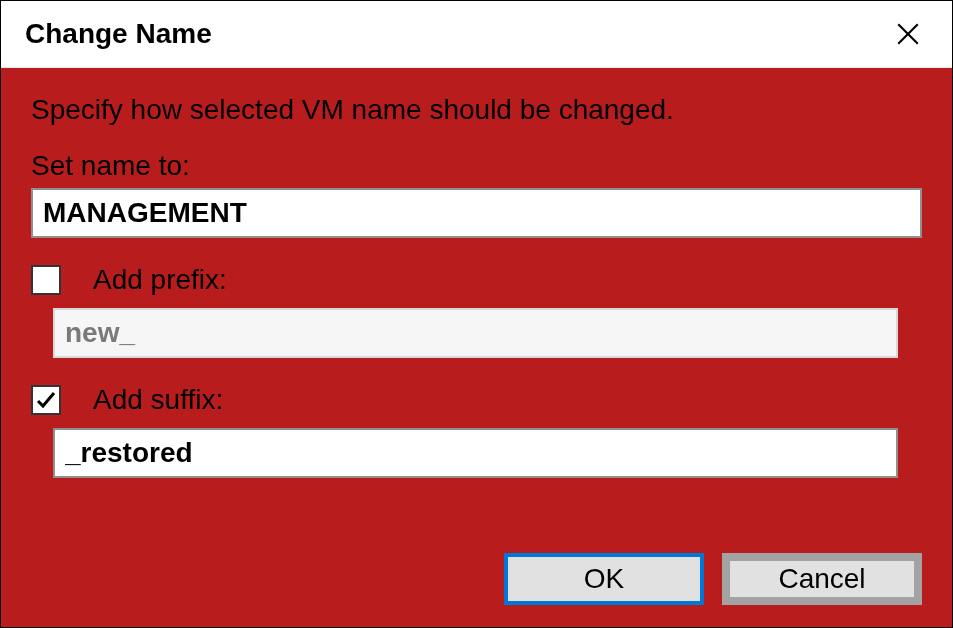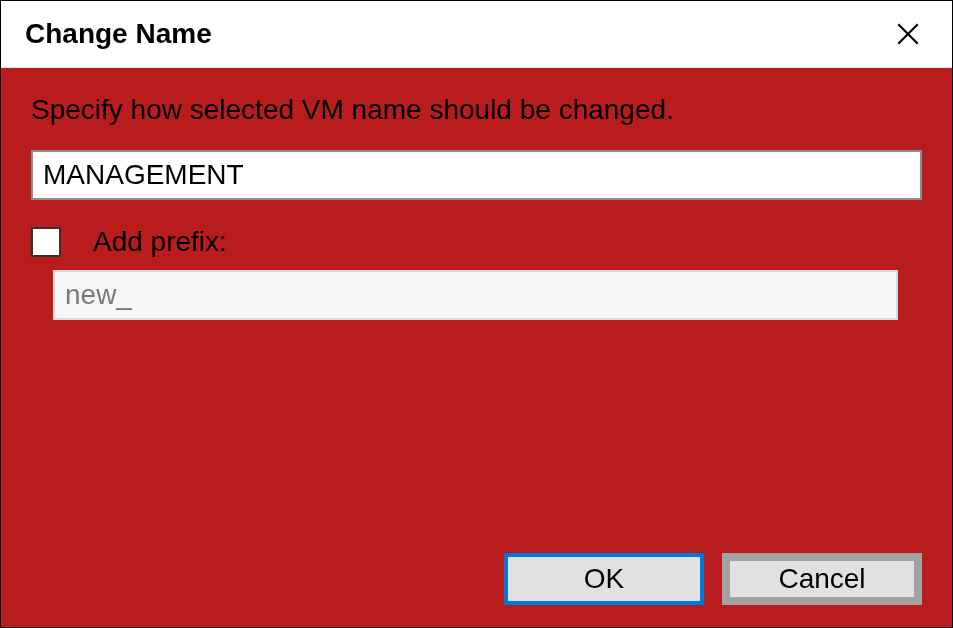--- a/index.html
+++ b/index.html
@@ -62,20 +62,21 @@
     }
     .text-input {
       width: 100%;
       height: 50px;
       background: #fff;
       border: 2px solid #8f8f8f;
       font-size: 28px;
       padding: 4px 10px;
       color: #000;
       font-family: inherit;
+      font-weight: bold;
     }
     .text-input.disabled {
       background: #f6f6f6;
       border: 2px solid #d9d9d9;
       color: #7a7a7a;
     }
     .row-check {
       display: flex;
       align-items: center;
       gap: 32px;
@@ -135,29 +136,39 @@
       <svg viewBox="0 0 24 24">
         <line x1="3" y1="3" x2="21" y2="21" stroke="#000" stroke-width="2"></line>
         <line x1="21" y1="3" x2="3" y2="21" stroke="#000" stroke-width="2"></line>
       </svg>
     </button>
   </div>
 
   <div class="body">
     <div class="instruction">Specify how selected VM name should be changed.</div>
 
+    <div class="label">Set name to:</div>
     <input class="text-input" type="text" value="MANAGEMENT" style="">
 
     <div class="row-check">
       <div id="cb-prefix" class="checkbox">
         
       </div>
       <div class="check-label">Add prefix:</div>
     </div>
     <input id="in-prefix" class="text-input indented-field disabled" type="text" value="new_" style="">
 
+    <div class="row-check">
+      <div id="cb-suffix" class="checkbox checked">
+        <svg viewBox="0 0 24 24">
+          <polyline points="4,13 9,18 20,5" fill="none" stroke="#000" stroke-width="3"></polyline>
+        </svg>
+      </div>
+      <div class="check-label">Add suffix:</div>
+    </div>
+    <input id="in-suffix" class="text-input indented-field" type="text" value="_restored" style="">
 
     <div class="button-row">
       <button class="btn primary">OK</button>
       <button class="btn">Cancel</button>
     </div>
   </div>
 </div>
 
 </body></html>

